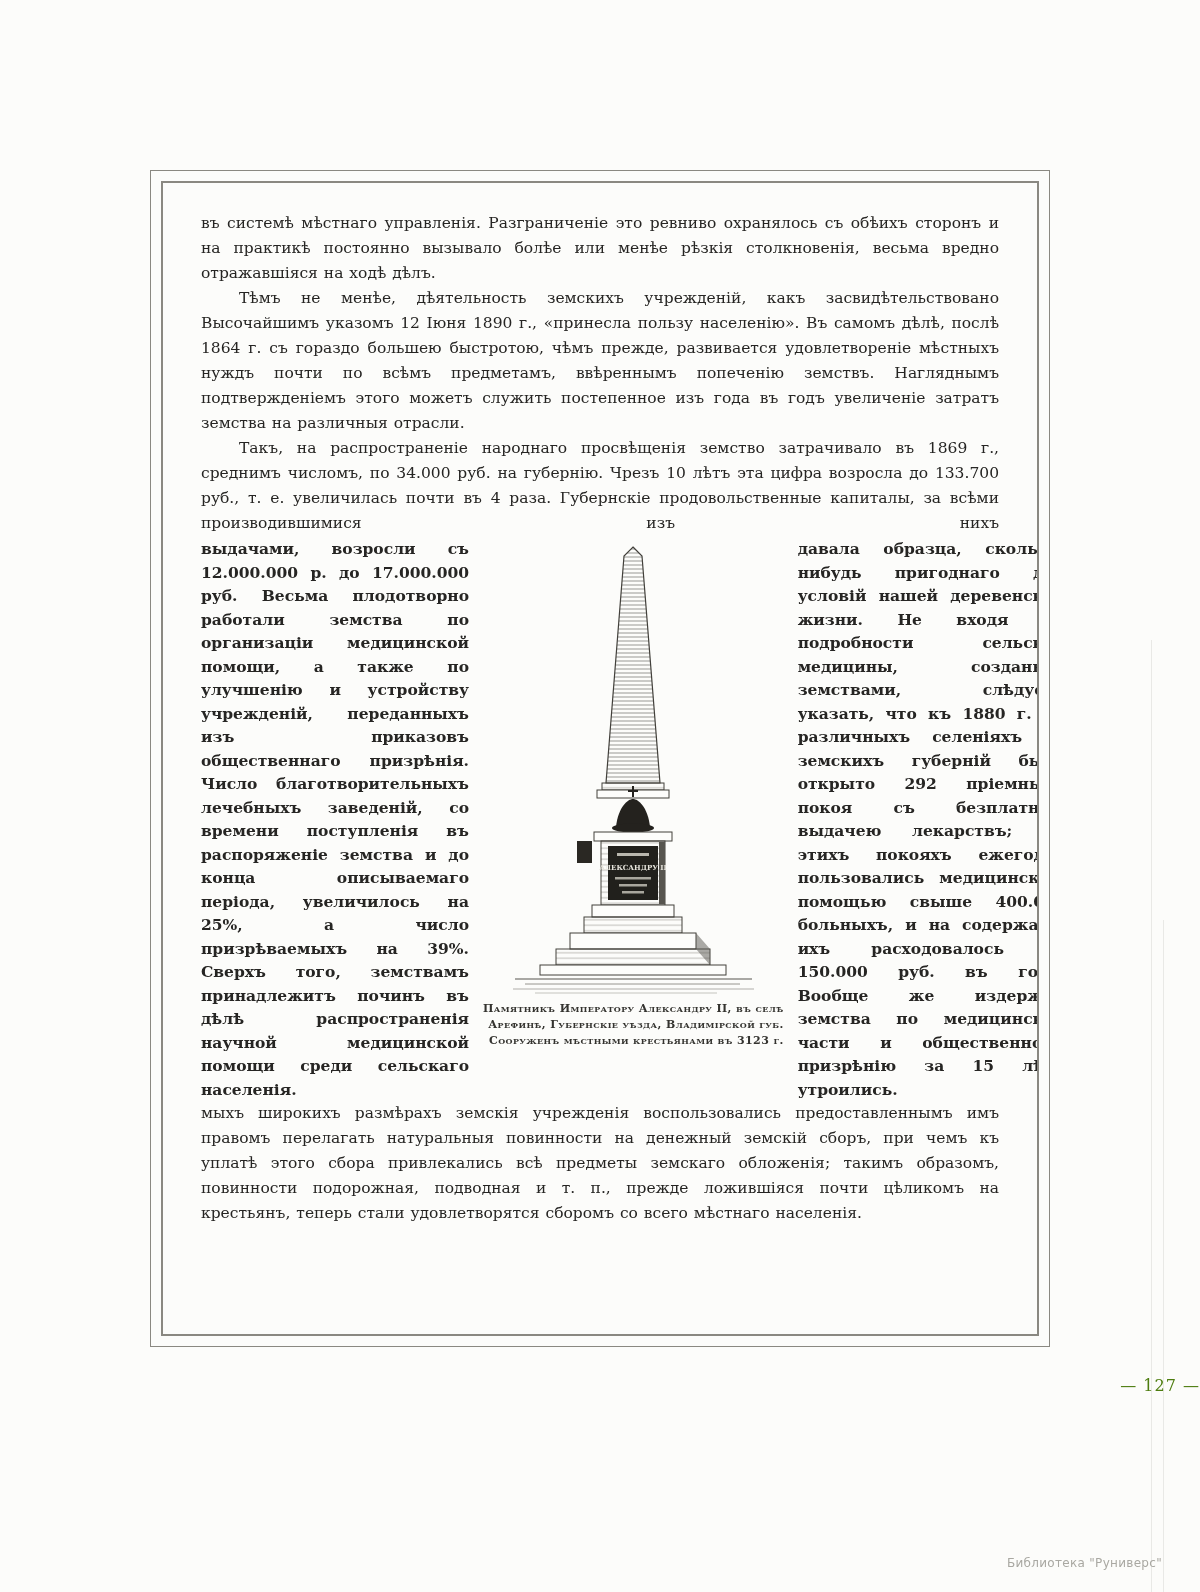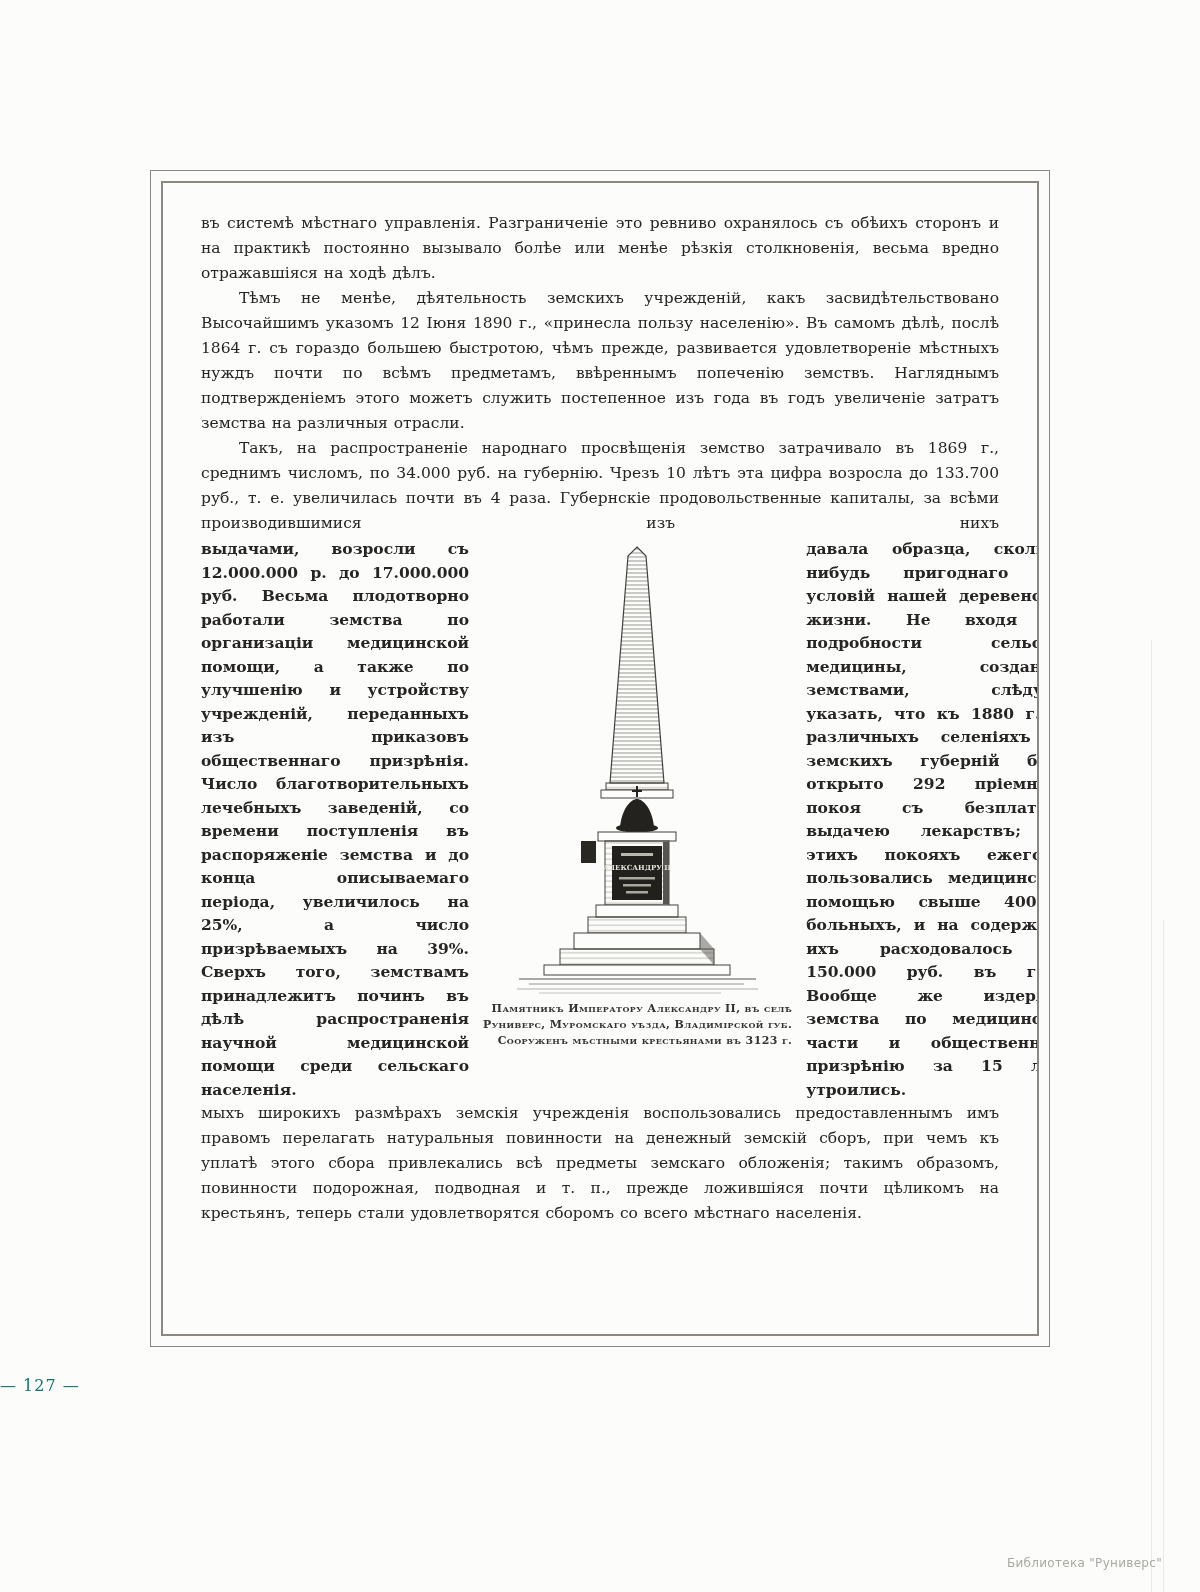--- a/index.html
+++ b/index.html
@@ -56,24 +56,24 @@
     font-size: 11px;
     line-height: 16px;
     letter-spacing: 0.4px;
     color: #34332f;
   }
   .caption div { white-space: nowrap; }
   .page-number {
     position: absolute;
     top: 1376px;
     left: 0; width: 100%;
-    text-align: left;
+    text-align: right;
     font-size: 16px;
     letter-spacing: 1px;
-    color: #0f766e;
+    color: #4d7c0f;
   }
   .watermark {
     position: absolute;
     top: 1556px;
     right: 38px;
     font-family: "DejaVu Sans", "Liberation Sans", sans-serif;
     font-size: 12px;
     color: #a9a8a2;
     letter-spacing: 0.3px;
   }
@@ -145,21 +145,21 @@
           <rect x="29" y="422" width="186" height="10" fill="#fdfdfb" stroke="#42403b" stroke-width="1"></rect>
           <polygon points="185,390 199,406 199,422 185,406" fill="#57554f" opacity="0.5"></polygon>
 
           <line x1="4" y1="436" x2="241" y2="436" stroke="#57554f" stroke-width="1"></line>
           <line x1="14" y1="441" x2="229" y2="441" stroke="#7d7b75" stroke-width="0.8"></line>
           <line x1="2" y1="446" x2="243" y2="446" stroke="#908e88" stroke-width="0.7"></line>
           <line x1="24" y1="450" x2="206" y2="450" stroke="#a09e98" stroke-width="0.6"></line>
         </svg>
         <div class="caption">
           <div>Памятникъ Императору Александру II, въ селѣ</div>
-          <div>Руниверс, Муромскаго уѣзда, Владимірской губ.</div>
+          <div>Арефинѣ, Губернскіе уѣзда, Владимірской губ.</div>
           <div>Сооруженъ мѣстными крестьянами въ 3123 г.</div>
         </div>
       </div>
 
       <div class="col">
         <p class="para noindent">давала образца, сколько-нибудь пригоднаго для условій нашей деревенской жизни. Не входя въ подробности сельской медицины, созданной земствами, слѣдуетъ указать, что къ 1880 г. въ различныхъ селеніяхъ 34 земскихъ губерній было открыто 292 пріемныхъ покоя съ безплатною выдачею лекарствъ; въ этихъ покояхъ ежегодно пользовались медицинскою помощью свыше 400.000 больныхъ, и на содержаніе ихъ расходовалось до 150.000 руб. въ годъ. Вообще же издержки земства по медицинской части и общественному призрѣнію за 15 лѣтъ утроились.</p>
       </div>
 
     </div>
 

